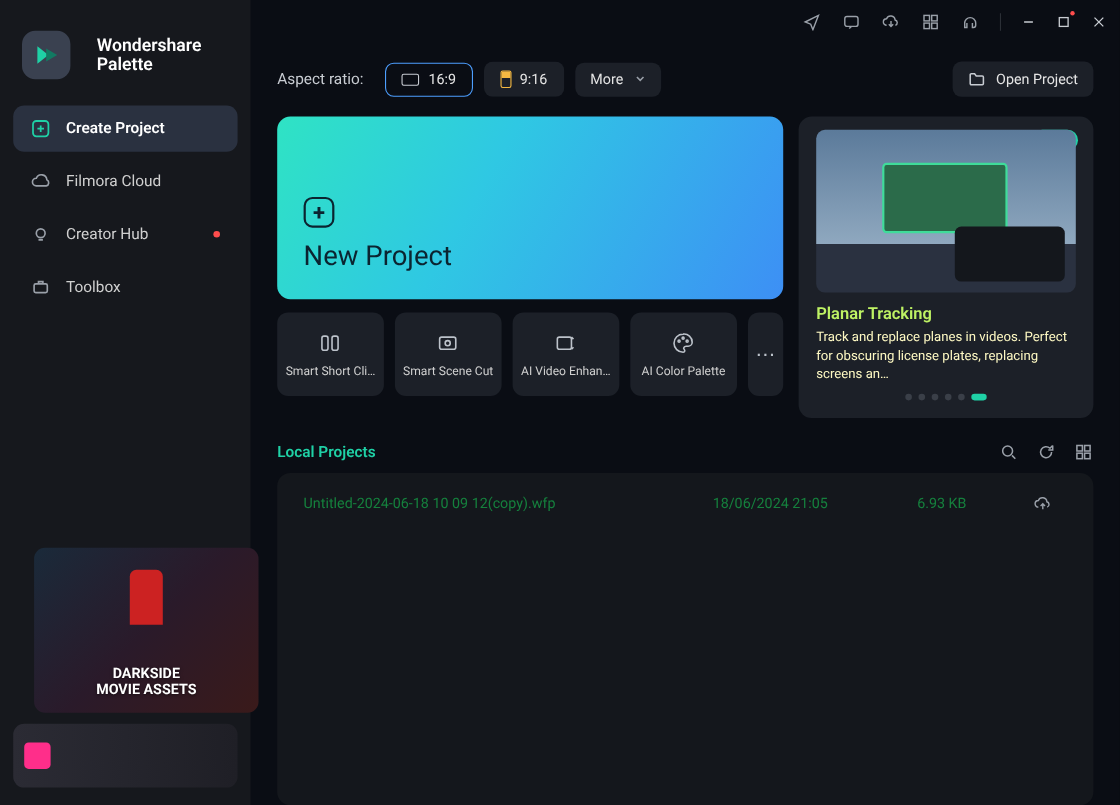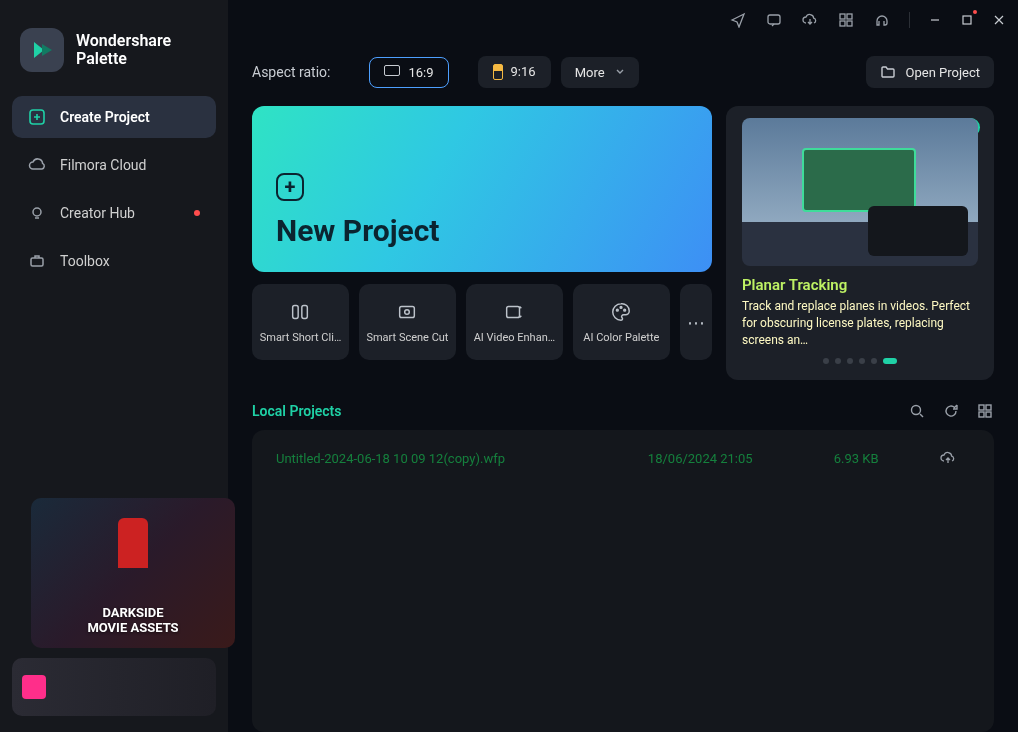--- a/index.html
+++ b/index.html
@@ -1,20 +1,20 @@
 <!DOCTYPE html>
 <html><head>
 <meta charset="utf-8">
 <style>
 * { margin: 0; padding: 0; box-sizing: border-box; font-family: -apple-system, BlinkMacSystemFont, "Segoe UI", Roboto, sans-serif; }
 body { background: #0a0d14; color: #e5e5e5; width: 1018px; height: 732px; overflow: hidden; display: flex; }
 
 
 .sidebar { width: 228px; background: #16181d; display: flex; flex-direction: column; padding: 16px 12px; }
-.logo-row { display: flex; align-items: center; gap: 12px; padding: 12px 8px 24px 8px; }
+.logo-row { display: flex; align-items: center; gap: 24px; padding: 12px 8px 24px 8px; }
 .logo-icon { width: 44px; height: 44px; background: #3a4150; border-radius: 12px; display: flex; align-items: center; justify-content: center; }
 .logo-text { display: flex; flex-direction: column; font-weight: 600; font-size: 16px; line-height: 1.15; color: #fff; }
 
 .nav-item { display: flex; align-items: center; gap: 14px; padding: 12px 16px; border-radius: 10px; font-size: 14px; color: #d0d0d0; cursor: pointer; margin-bottom: 6px; position: relative; }
 .nav-item.active { background: #2a3140; color: #fff; font-weight: 600; }
 .nav-icon { width: 18px; height: 18px; display: flex; align-items: center; justify-content: center; flex-shrink: 0; }
 .nav-dot { width: 6px; height: 6px; background: #ff4d4d; border-radius: 50%; position: absolute; right: 16px; }
 
 .sidebar-bottom { margin-top: auto; }
 .promo-card { width: 100%; height: 150px; border-radius: 10px; margin-bottom: 10px; background: linear-gradient(135deg, #1a2a3a 0%, #2a1a2a 50%, #3a1a1a 100%); display: flex; flex-direction: column; justify-content: flex-end; align-items: center; padding: 12px; position: relative; overflow: hidden; margin-left: 19px; }
@@ -27,32 +27,32 @@
 .main { flex: 1; display: flex; flex-direction: column; background: #0a0d14; }
 
 .titlebar { height: 40px; display: flex; align-items: center; justify-content: flex-end; padding: 0 12px; gap: 18px; }
 .titlebar .tb-icon { width: 18px; height: 18px; color: #9aa0a9; cursor: pointer; display: flex; align-items: center; justify-content: center; }
 .tb-sep { width: 1px; height: 16px; background: #2b2f36; }
 .winbtn { width: 14px; height: 14px; color: #c8ccd2; display: flex; align-items: center; justify-content: center; cursor: pointer; position: relative; }
 .winbtn .dot { position: absolute; top: -3px; right: -3px; width: 4px; height: 4px; background: #ff4d4d; border-radius: 50%; }
 
 .toolbar { display: flex; align-items: center; padding: 16px 24px 18px 24px; gap: 10px; }
 .toolbar-label { font-size: 14px; color: #c8ccd2; margin-right: 10px; }
-.ratio-btn { display: flex; gap: 8px; padding: 7px 14px; border-radius: 8px; border: 1px solid transparent; font-size: 13px; cursor: pointer; background: #1c2028; margin-left: 19px; }
+.ratio-btn { display: flex; align-items: center; gap: 8px; padding: 7px 14px; border-radius: 8px; border: 1px solid transparent; font-size: 13px; cursor: pointer; background: #1c2028; }
 .ratio-btn.active { border-color: #4d9fff; background: transparent; }
 .ratio-glyph { width: 16px; height: 11px; border: 1.5px solid #c8ccd2; border-radius: 2px; }
 .ratio-glyph.portrait { width: 10px; height: 16px; border-color: #f5b942; background: linear-gradient(#f5b942 40%, transparent 40%); }
 .more-btn { display: flex; align-items: center; gap: 10px; padding: 8px 14px; border-radius: 8px; background: #1c2028; font-size: 13px; cursor: pointer; }
 .open-btn { margin-left: auto; display: flex; align-items: center; gap: 10px; padding: 8px 14px; border-radius: 8px; background: #1c2028; font-size: 13px; cursor: pointer; }
 
 .cards-row { display: flex; gap: 14px; padding: 0 24px; }
 .cards-left { width: 460px; display: flex; flex-direction: column; gap: 12px; }
 .new-project { height: 166px; border-radius: 12px; background: linear-gradient(120deg, #2fe3c4 0%, #2fc8e3 40%, #3d8ff5 100%); padding: 24px; display: flex; flex-direction: column; justify-content: flex-end; gap: 12px; cursor: pointer; }
 .new-project .plus { width: 28px; height: 28px; border: 2.5px solid #0b2430; border-radius: 8px; display: flex; align-items: center; justify-content: center; color: #0b2430; font-size: 20px; font-weight: 700; }
-.new-project .np-label { font-size: 30px; font-weight: 700; color: #0b2430; }
+.new-project .np-label { font-size: 25px; font-weight: 400; color: #0b2430; }
 
 .tool-row { display: flex; gap: 10px; }
 .tool-card { width: 102px; height: 76px; background: #1c2028; border-radius: 10px; display: flex; flex-direction: column; align-items: center; justify-content: center; gap: 8px; font-size: 11px; color: #d0d0d0; cursor: pointer; overflow: hidden; text-align: center; padding: 0 4px; }
 .tool-card .ti { width: 22px; height: 22px; color: #bcc2ca; }
 .tool-more { width: 34px; height: 76px; background: #1c2028; border-radius: 10px; display: flex; align-items: center; justify-content: center; cursor: pointer; color: #bcc2ca; font-size: 18px; }
 
 .feature-card { flex: 1; background: #1c2028; border-radius: 12px; padding: 12px 16px 16px 16px; display: flex; flex-direction: column; position: relative; cursor: pointer; }
 .feature-badge { position: absolute; top: 12px; right: 14px; background: #1fd1a6; color: #06261c; font-size: 11px; font-weight: 700; padding: 3px 10px; border-radius: 10px; }
 .feature-img { height: 148px; border-radius: 8px; background: linear-gradient(#5b7a9a 0%, #8fa8bf 70%, #2a3140 70%); margin-bottom: 10px; position: relative; overflow: hidden; }
 .feature-img::before { content: ''; position: absolute; top: 30px; left: 60px; width: 110px; height: 60px; background: #2b6b4a; border: 2px solid #3fdc9a; border-radius: 4px; }

